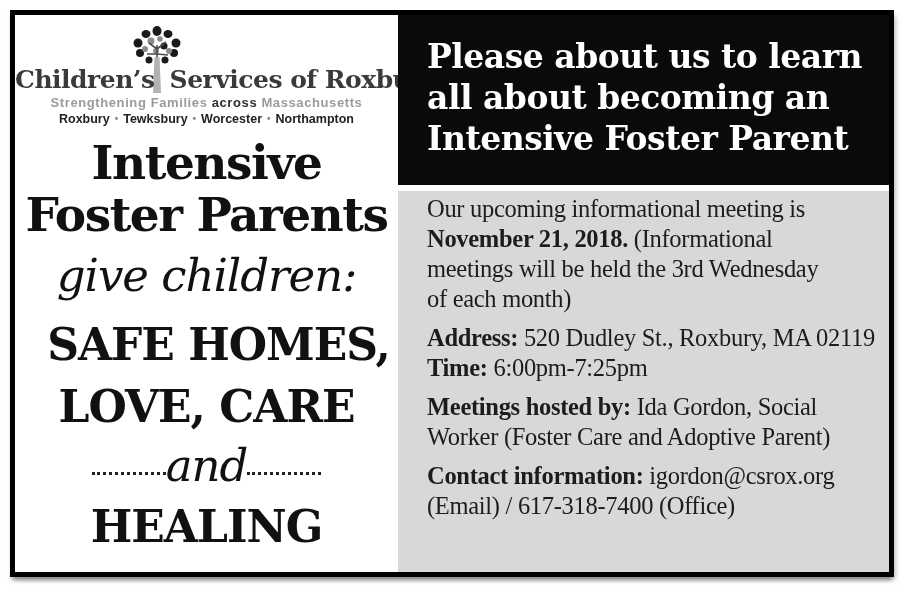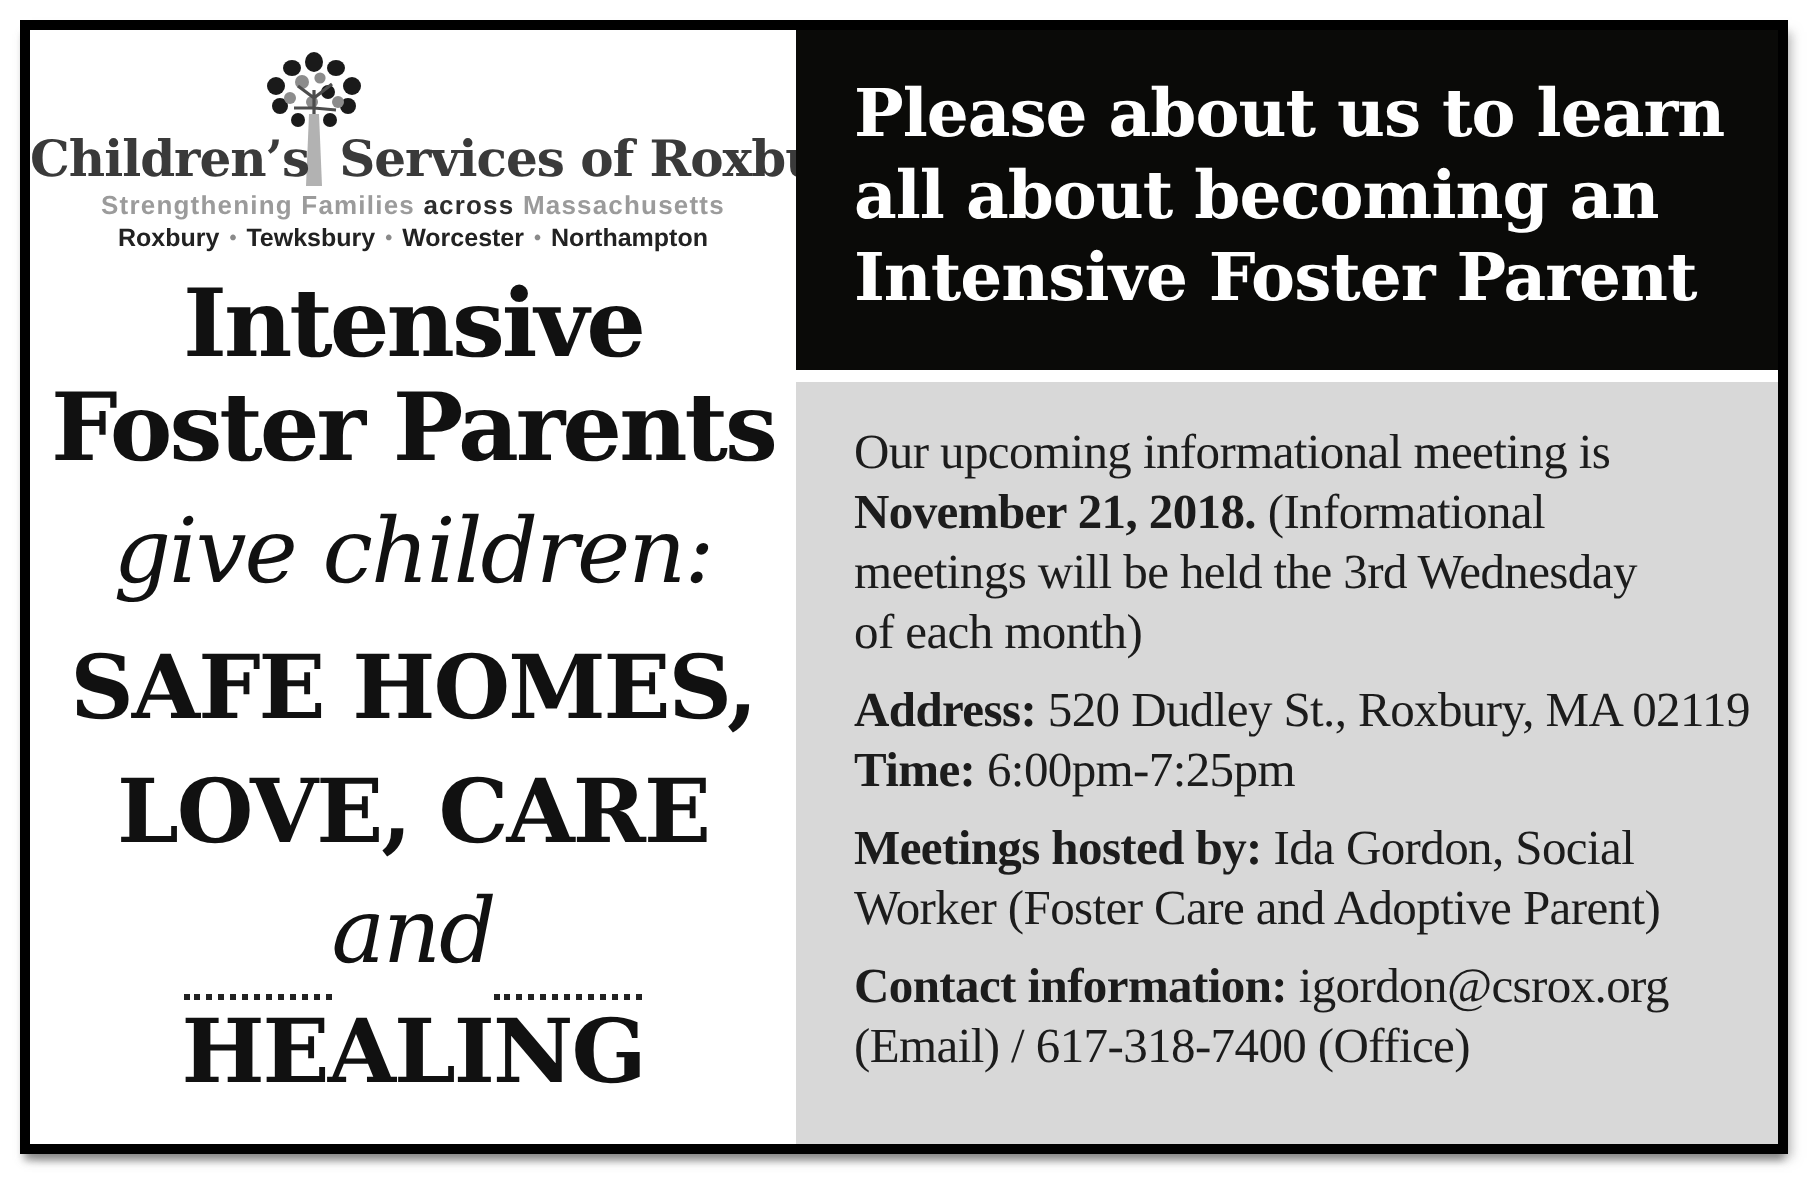--- a/index.html
+++ b/index.html
@@ -37,38 +37,38 @@
   .cities .sep { color:#8a8a8a; font-size:10px; padding:0 5px; vertical-align:1px; }
 
   .hl { position:absolute; width:100%; text-align:center; color:#111;
         font-family:"DejaVu Serif", serif; white-space:nowrap; }
   .hl-bold  { font-weight:bold; font-size:47px; letter-spacing:-1.5px; }
   .hl-caps  { font-weight:bold; font-size:44px; letter-spacing:-1px; }
   .hl-ital  { font-style:italic; font-size:45px; letter-spacing:-1px; }
   .hl-intensive { top:120px; }
   .hl-foster    { top:172px; }
   .hl-give      { top:234px; }
-  .hl-safe      { top:304px; }
+  .hl-safe      { top:304px;margin-left:12px; }
   .hl-love      { top:366px; }
-  .hl-and-row   { top:424px; display:flex; justify-content:center; align-items:flex-end; }
+  .hl-and-row   { top:424px; display:flex; justify-content:center; align-items:center; }
   .hl-healing   { top:486px; }
   .dotted-rule { width:74px; border-bottom:3px dotted #222; transform:translateY(8px); }
 
   
   .black-box {
     position:absolute; left:383px; top:0; right:0; height:170px;
     background:#0a0a08; color:#fff; padding:21px 0 0 29px;
   }
   .invite-line {
     font-family:"DejaVu Serif", serif; font-weight:bold; font-size:33px;
     line-height:41px; letter-spacing:-0.5px; white-space:nowrap;
   }
   .gray-box {
     position:absolute; left:383px; top:176px; right:0; bottom:0;
-    background:#d8d8d8; color:#1c1c1c; padding:21px 10px 0 29px;
+    background:#d8d8d8; color:#1c1c1c; padding:3px 10px 0 29px;
   }
   .para { margin-bottom:9px; }
   .dline {
     font-family:"Liberation Serif", serif; font-size:24.5px; line-height:30px;
     letter-spacing:-0.3px; white-space:nowrap;
   }
   .dline .b { font-weight:bold; }
 </style>
 </head>
 <body>

